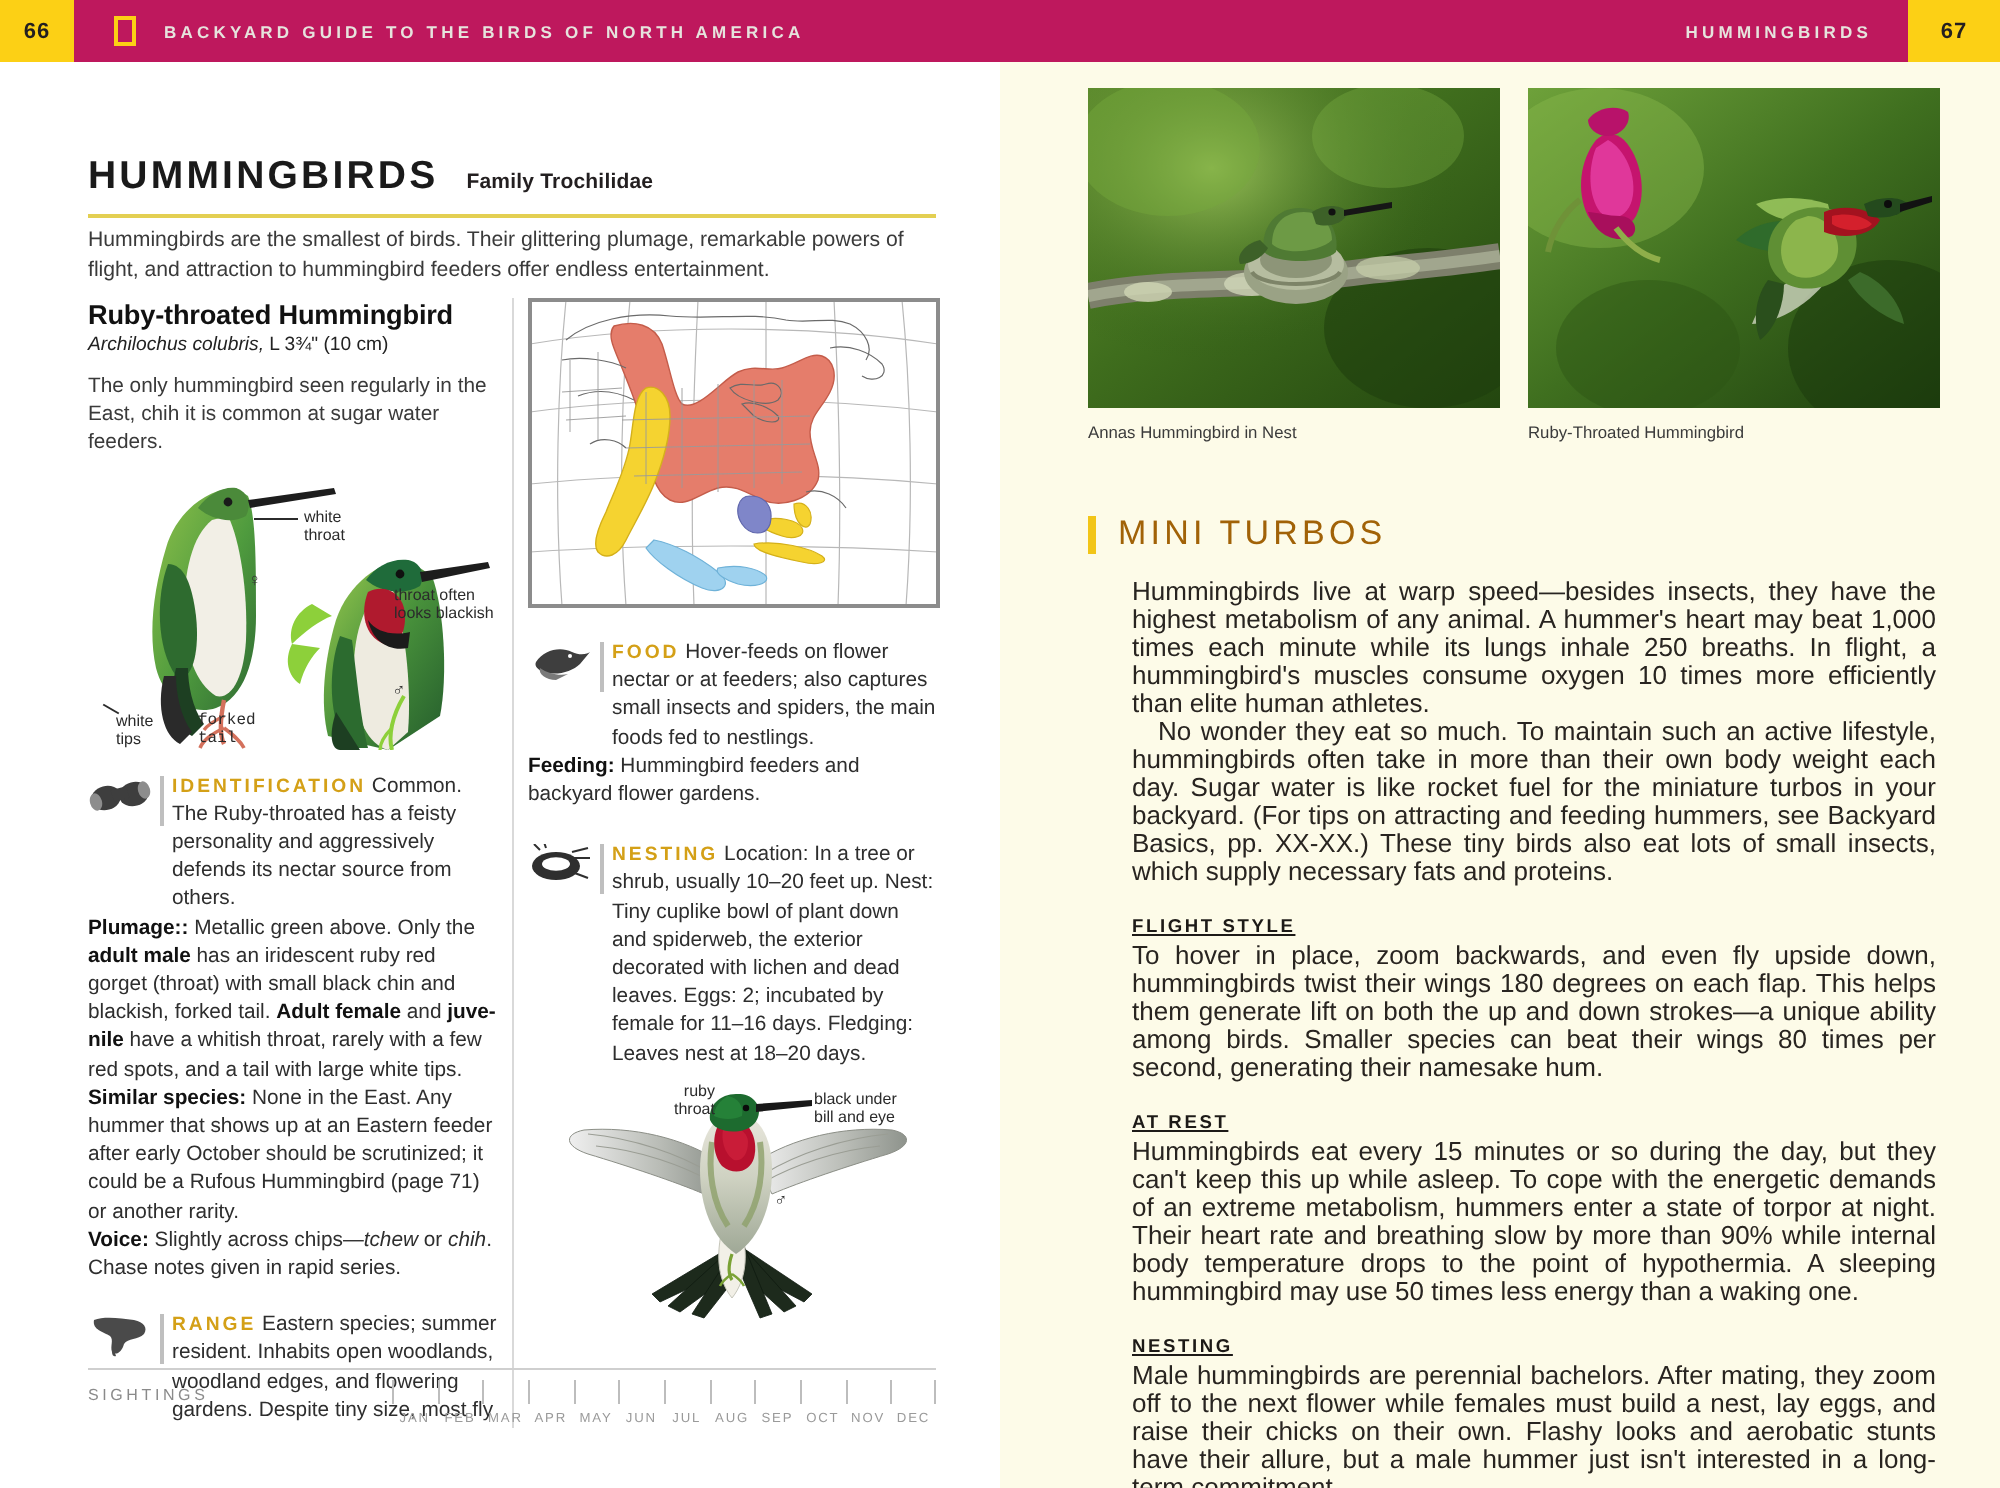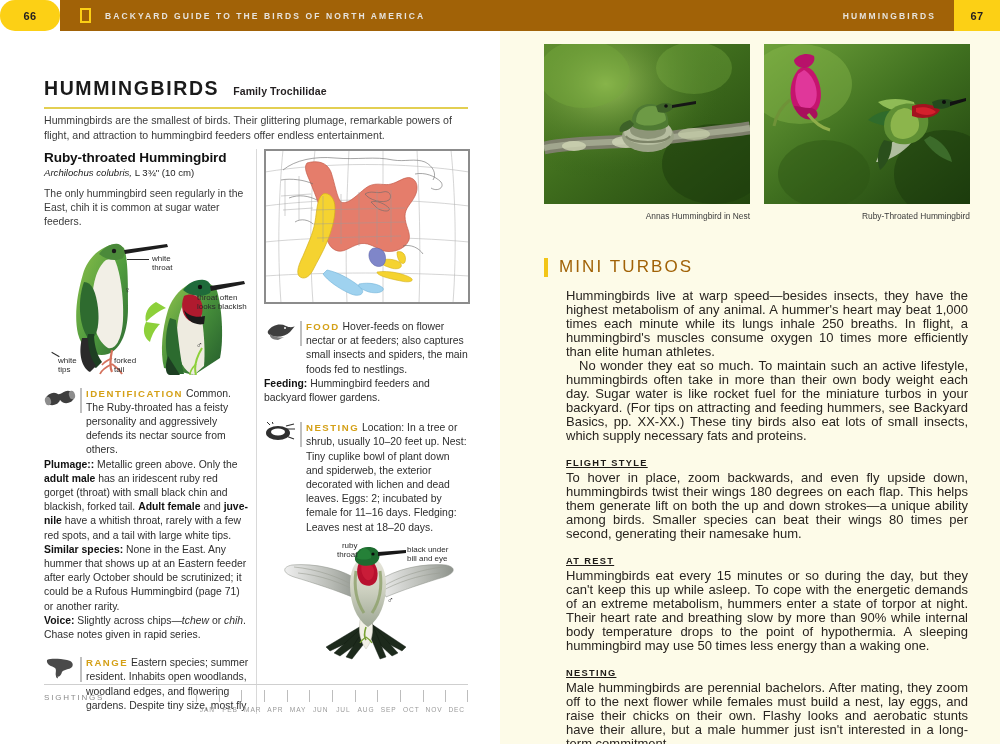--- a/index.html
+++ b/index.html
@@ -14,29 +14,29 @@
   .left-page{width:500px;height:744px;background:#ffffff;position:relative;}
   .right-page{width:500px;height:744px;background:#fdfbe8;position:relative;}
 
   
   .runhead{height:31px;display:flex;align-items:stretch;}
   .rh-folio{
     background:#fcd015;color:#231f20;font-weight:bold;font-size:11px;
     display:flex;align-items:center;justify-content:center;
     letter-spacing:.5px;
   }
-  .rh-bar{background:#a16207;flex:1;display:flex;align-items:center;}
+  .rh-bar{background:#be185d;flex:1;display:flex;align-items:center;}
   .rh-logo{
     width:11px;height:15px;border:2px solid #fcd015;margin-left:20px;margin-right:14px;
     box-sizing:border-box;
   }
   .rh-title{
     color:#e6e3dd;font-size:8.5px;letter-spacing:2.1px;font-weight:bold;
   }
-  .left-page .rh-folio{width:60px;border-radius:15px;}
+  .left-page .rh-folio{width:37px;}
   .right-page .rh-folio{width:46px;}
   .right-page .rh-bar{justify-content:flex-end;}
   .right-page .rh-title{margin-right:18px;}
   .right-page .runhead{flex-direction:row;}
 
   
   .lp-body{position:absolute;left:0;top:31px;right:0;bottom:0;}
 
   .sec-title-row{
     position:absolute;left:44px;top:46px;width:424px;
@@ -108,21 +108,21 @@
   .month:last-child .tick-end{position:absolute;right:0;top:4px;width:1px;height:12px;background:#bdbdbd;}
   .month .mname{
     position:absolute;top:20px;left:0;right:0;text-align:center;
     font-size:6.6px;letter-spacing:.9px;color:#9a9a9a;
   }
 
   
   .rp-body{position:absolute;left:0;top:31px;right:0;bottom:0;}
   .photos{position:absolute;left:44px;top:13px;display:flex;gap:14px;}
   .photo{width:206px;height:160px;position:relative;overflow:hidden;}
-  .caption{font-size:8.4px;color:#3b3b3b;margin-top:7px;text-align:right;}
+  .caption{font-size:8.4px;color:#3b3b3b;margin-top:7px;}
 
   .feature-head{
     position:absolute;left:44px;top:226px;display:flex;align-items:center;gap:11px;
   }
   .feature-tab{width:4px;height:19px;background:#f2c518;}
   .feature-title{font-size:17px;letter-spacing:2.1px;color:#a16207;font-weight:400;}
 
   .feature-body{position:absolute;left:66px;top:258px;width:402px;}
   .feature-body p{
     margin:0;font-size:13px;line-height:14.0px;color:#282420;text-align:justify;
@@ -215,21 +215,21 @@
           <div class="callout" style="left:108px;top:16px;">white<br>throat</div>
           <div class="leader" style="left:83px;top:21px;width:22px;"></div>
           <div class="callout sym" style="left:80px;top:48px;">♀</div>
 
           <div class="callout" style="left:153px;top:55px;">throat often<br>looks blackish</div>
           <div class="leader" style="left:160px;top:50px;width:0px;"></div>
           <div class="callout sym" style="left:152px;top:103px;">♂</div>
 
           <div class="callout" style="left:14px;top:118px;">white<br>tips</div>
           <div class="leader" style="left:7px;top:116px;width:9px;transform:rotate(30deg);"></div>
-          <div class="callout" style="left:70px;top:118px;">forked<br>tail</div>
+          <div class="callout" style="left:55px;top:118px;font-family:Liberation Mono, monospace;">forked<br>tail</div>
         </div>
 
         <div class="blk">
           <div class="ico">
             <svg width="32" height="20" viewBox="0 0 32 20">
               <g fill="#3e3e3e">
                 <ellipse cx="9" cy="11" rx="7.5" ry="6" transform="rotate(-15 9 11)"></ellipse>
                 <ellipse cx="23" cy="9" rx="7.5" ry="6" transform="rotate(-15 23 9)"></ellipse>
                 <rect x="12" y="6" width="8" height="6" transform="rotate(-15 16 9)"></rect>
               </g>

